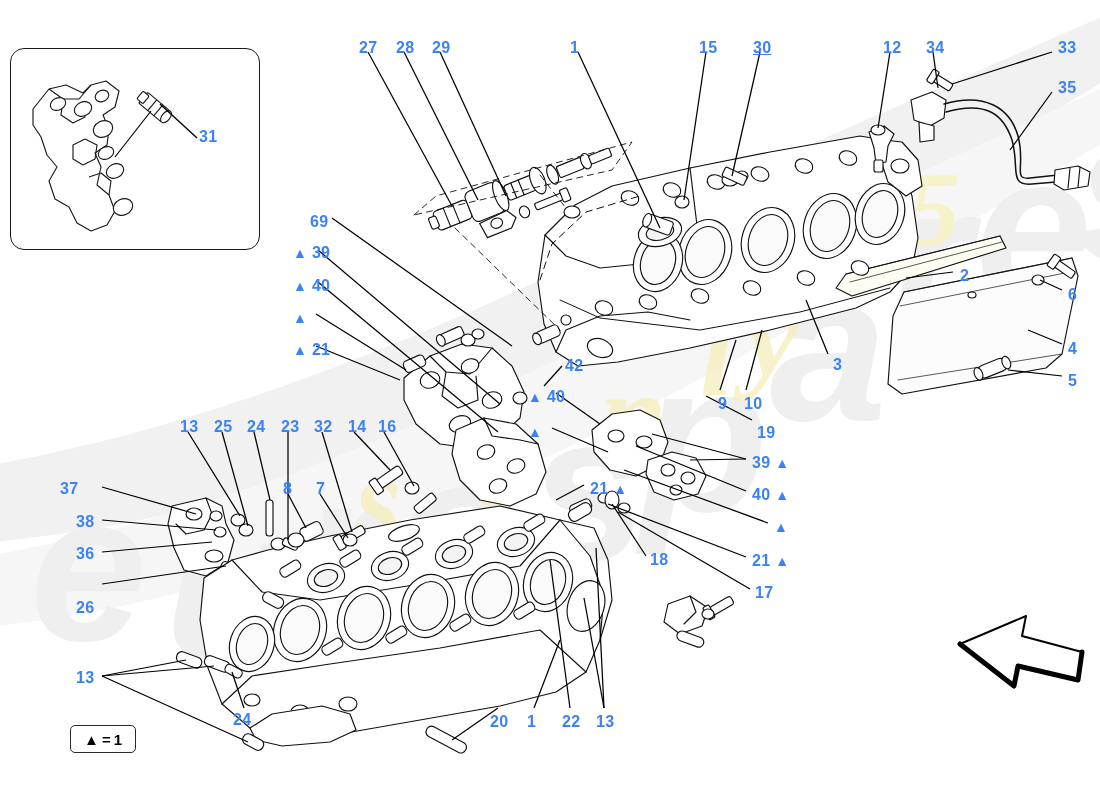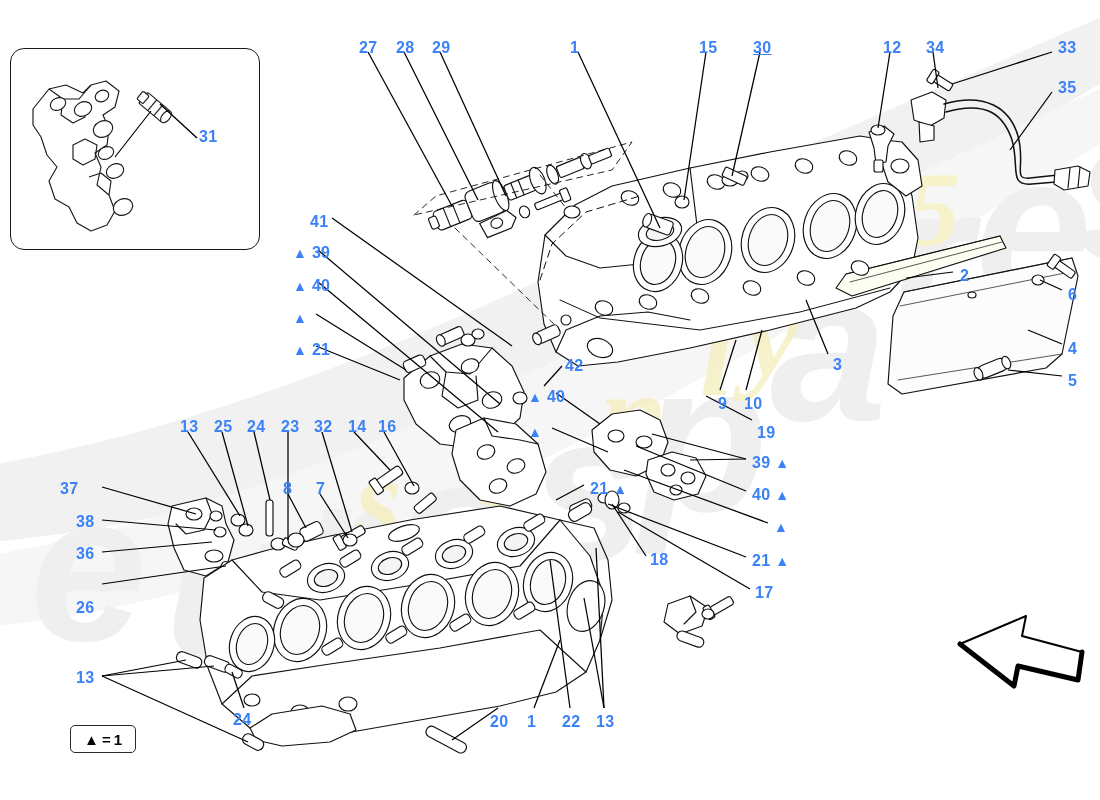--- a/index.html
+++ b/index.html
@@ -528,21 +528,21 @@
       <div class="lbl" style="left: 359px; top: 40px;"><span>27</span></div>
       <div class="lbl" style="left: 396px; top: 40px;"><span>28</span></div>
       <div class="lbl" style="left: 432px; top: 40px;"><span>29</span></div>
       <div class="lbl" style="left: 570px; top: 40px;"><span>1</span></div>
       <div class="lbl" style="left: 699px; top: 40px;"><span>15</span></div>
       <div class="lbl" style="left: 753px; top: 40px; text-decoration: underline;"><span>30</span></div>
       <div class="lbl" style="left: 883px; top: 40px;"><span>12</span></div>
       <div class="lbl" style="left: 926px; top: 40px;"><span>34</span></div>
       <div class="lbl" style="left: 1058px; top: 40px;"><span>33</span></div>
       <div class="lbl" style="left: 1058px; top: 80px;"><span>35</span></div>
-      <div class="lbl" style="left: 310px; top: 214px;"><span>41</span></div>
+      <div class="lbl" style="left: 310px; top: 214px;"><span>69</span></div>
       <div class="lbl" style="left: 293px; top: 245px; text-align: right;"><span class="tri">▲</span> <span>39</span></div>
       <div class="lbl" style="left: 293px; top: 278px;"><span class="tri">▲</span> <span>40</span></div>
       <div class="lbl" style="left: 293px; top: 310px;"><span class="tri">▲</span> </div>
       <div class="lbl" style="left: 293px; top: 342px;"><span class="tri">▲</span> <span>21</span></div>
       <div class="lbl" style="left: 565px; top: 358px;"><span>42</span></div>
       <div class="lbl" style="left: 528px; top: 389px;"><span class="tri">▲</span> <span>40</span></div>
       <div class="lbl" style="left: 528px; top: 424px;"><span class="tri">▲</span> </div>
       <div class="lbl" style="left: 960px; top: 268px;"><span>2</span></div>
       <div class="lbl" style="left: 1068px; top: 287px;"><span>6</span></div>
       <div class="lbl" style="left: 1068px; top: 341px;"><span>4</span></div>

